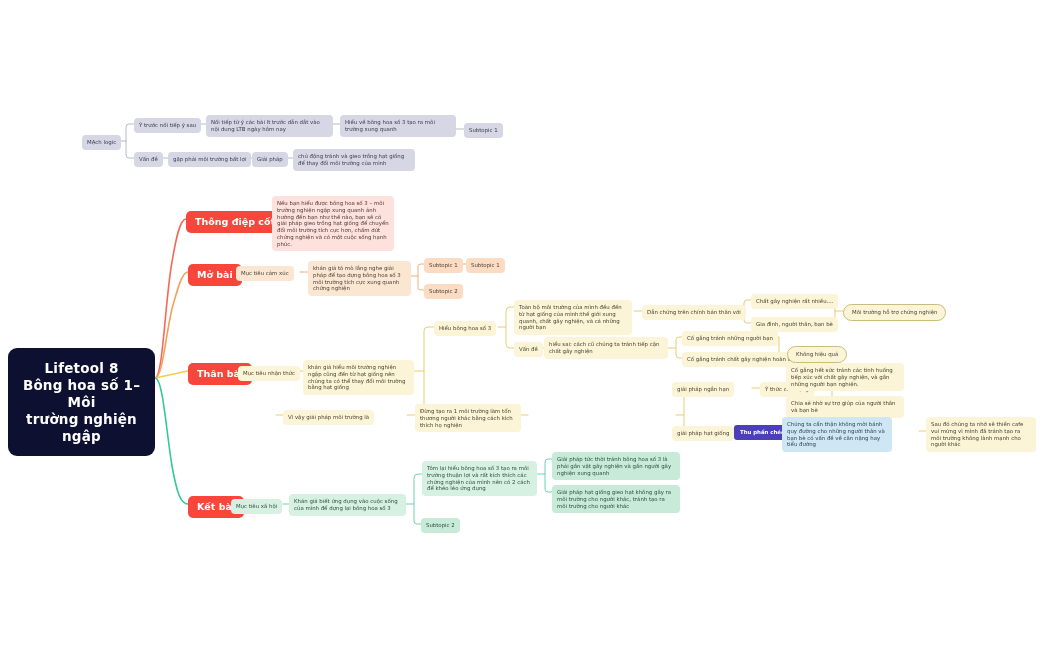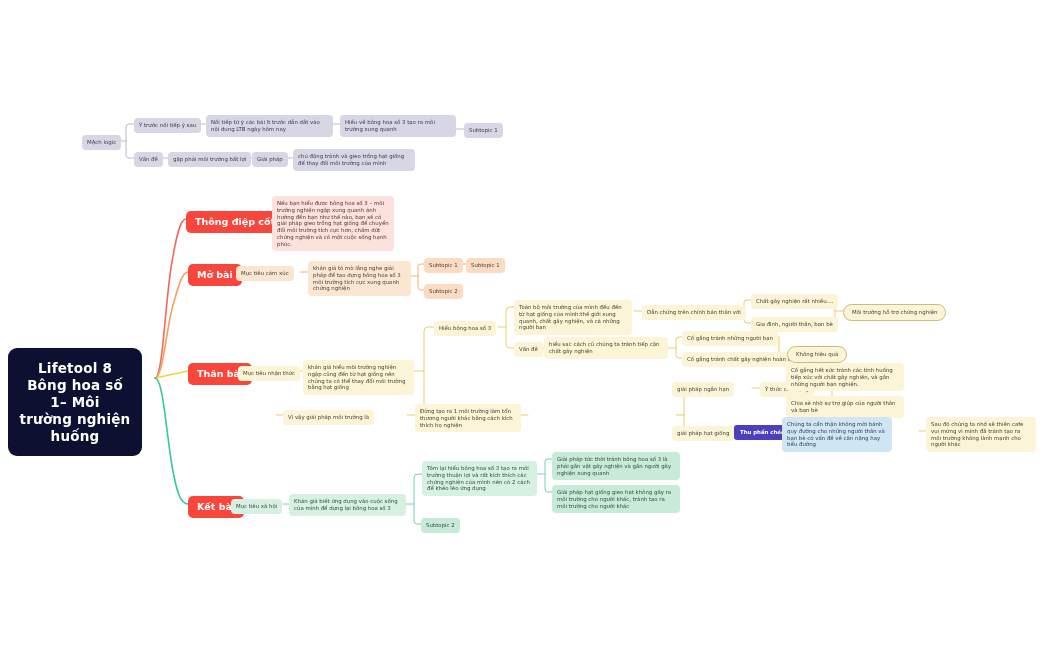--- a/index.html
+++ b/index.html
@@ -125,24 +125,24 @@
         <path d="M222 504 L231 504"></path>
         <path d="M283 504 L289 504"></path>
         <path d="M406 504 L414 504 L414 478 Q414 474 418 474 L422 474"></path>
         <path d="M414 504 L414 521 Q414 524 417 524 L421 524"></path>
         <path d="M537 474 L545 474 L545 462 Q545 459 548 459 L552 459"></path>
         <path d="M545 474 L545 489 Q545 492 548 492 L552 492"></path>
       </g>
     </g>
   </svg>
 
-  <div class="node root" style="left:8px; top:348px; width:134px;">
+  <div class="node root" style="left:8px; top:348px; width:147px;">
     <span class="l">Lifetool 8</span>
     <span class="l">Bông hoa số 1– Môi</span>
-    <span class="l">trường nghiện huống</span>
+    <span class="l">trường nghiện ngập</span>
   </div>
 
   <div class="node leaf grey nb" style="left:82px; top:135px; font-size:5.4px;">MẠch logic</div>
 
   <div class="node leaf grey nb" style="left:134px; top:118px;">Ý trước nối tiếp ý sau</div>
   <div class="node leaf grey" style="left:206px; top:115px; width:127px;">Nối tiếp từ ý các bài lt trước dẫn dắt vào nội dung LTB ngày hôm nay</div>
   <div class="node leaf grey" style="left:340px; top:115px; width:116px;">Hiểu về bông hoa số 3 tạo ra môi trường xung quanh</div>
   <div class="node leaf grey nb" style="left:464px; top:123px;">Subtopic 1</div>
 
   <div class="node leaf grey nb" style="left:134px; top:152px;">Vấn đề</div>

